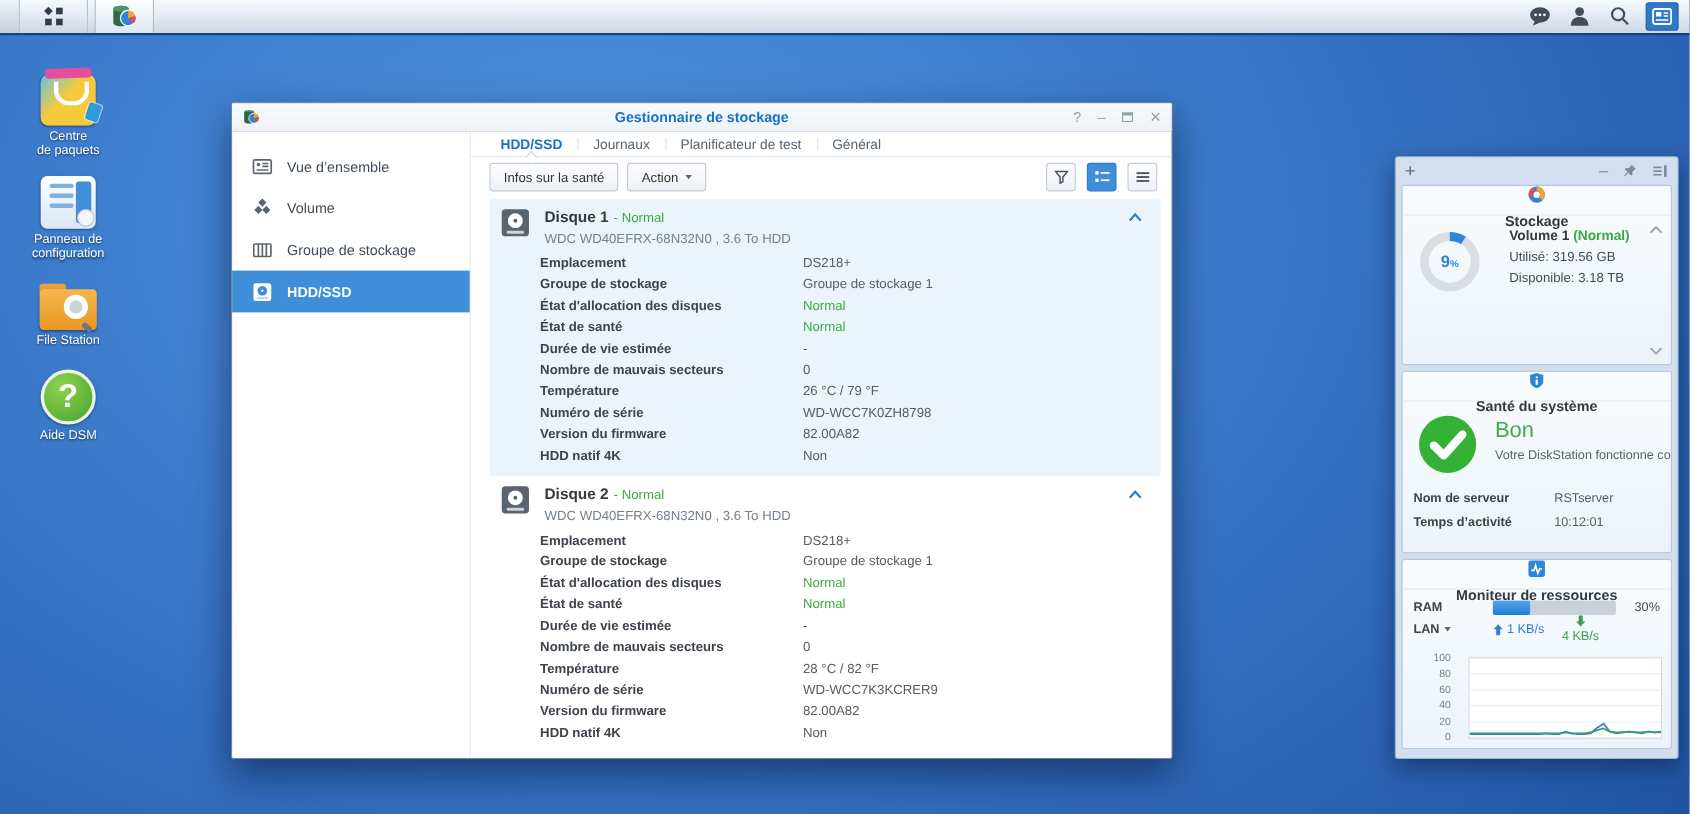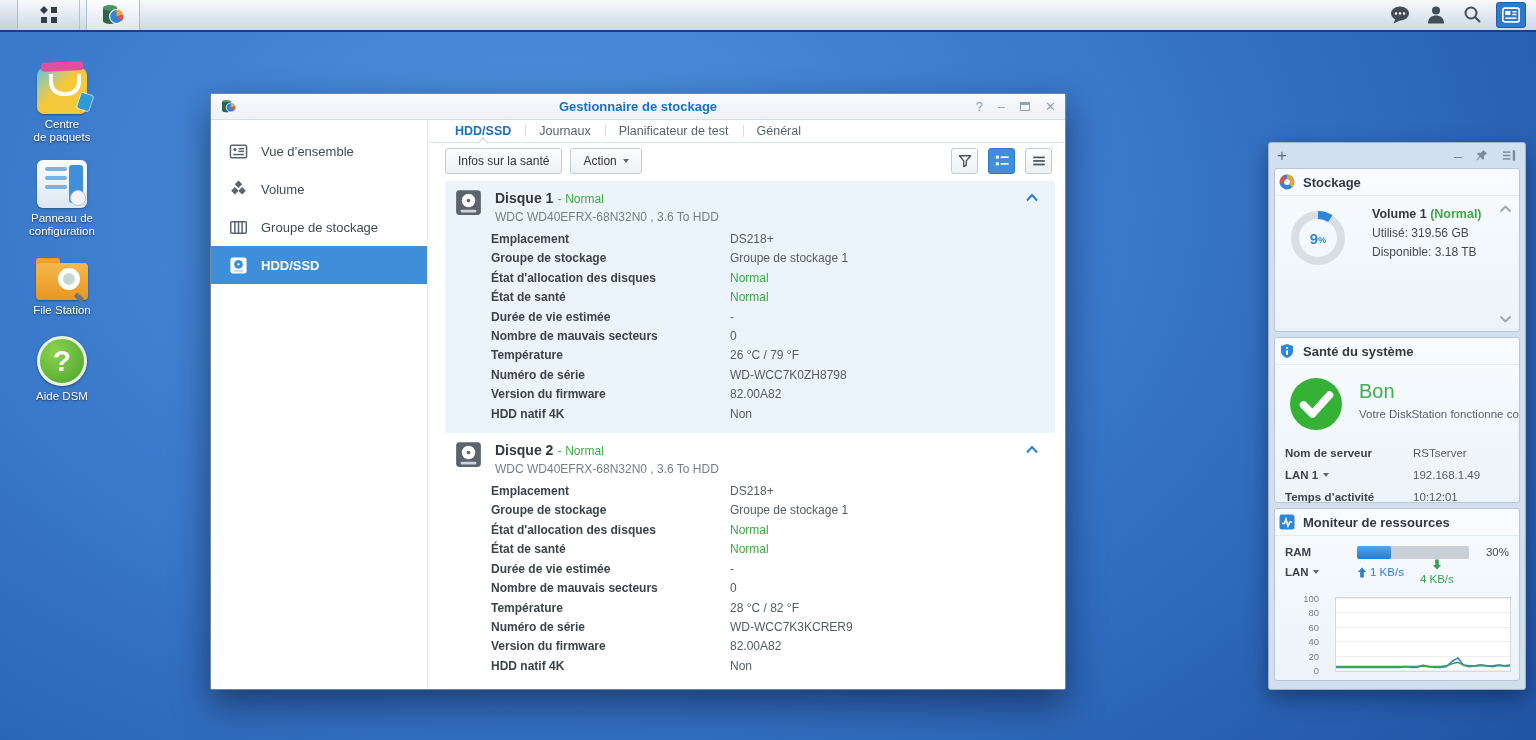--- a/index.html
+++ b/index.html
@@ -80,21 +80,21 @@
   .dvalue.green{color:#3fa844;}
 
   
   .wpanel{position:absolute;left:1268px;top:142px;width:258px;height:548px;background:rgba(215,227,240,.97);
     border:1px solid #9db2c9;border-radius:3px;box-shadow:0 8px 22px rgba(0,10,30,.4);display:flex;flex-direction:column;}
   .wp-head{height:25px;display:flex;align-items:center;padding:0 8px;flex:0 0 auto;}
   .wp-head .sp{margin-left:auto;display:flex;gap:12px;align-items:center;}
   .wp-plus{font-size:17px;color:#5f6b79;cursor:pointer;line-height:1;}
   .wp-min{font-size:15px;color:#7e8a96;cursor:pointer;line-height:1;}
   .card{margin:0 5px 5px 5px;background:linear-gradient(#f9fcfe,#ecf3fa);border:1px solid #b7c8da;border-radius:3px;position:relative;}
-  .card-head{height:27px;display:flex;align-items:center;gap:8px;padding:0 4px;font-size:13px;font-weight:bold;color:#33393f;border-bottom:1px solid #e2eaf2;}
+  .card-head{height:27px;display:flex;align-items:center;gap:8px;padding:0 4px;font-size:13px;font-weight:bold;color:#33393f;border-bottom:1px solid #e2eaf2;flex-direction:column;}
   .c-storage{height:164px;}
   .c-health{height:166px;}
   .c-resource{height:173px;}
   .donut-wrap{position:absolute;left:14px;top:40px;width:58px;height:58px;}
   .donut-label{position:absolute;inset:0;display:flex;align-items:center;justify-content:center;color:#2e86d8;font-size:15px;font-weight:bold;}
   .donut-label small{font-size:9px;font-weight:bold;margin-top:4px;}
   .vol-text{position:absolute;left:80px;top:38px;font-size:12px;color:#444b52;margin-left:17px;}
   .vol-line1{font-size:12.5px;font-weight:bold;color:#33393f;margin-bottom:6px;}
   .vol-line1 .ok{color:#3fa844;}
   .vol-text div{margin-bottom:5px;}
@@ -572,27 +572,20 @@
       </svg>
     </div>
     <div class="hc-bon">Bon</div>
     <div class="hc-sub">Votre DiskStation fonctionne co...</div>
     <div class="hc-rows">
       <div class="hrow">
         <span class="hl">Nom de serveur</span>
         <span class="hv">RSTserver</span>
       </div>
       <div class="hrow">
-        <span class="hl">
-            <span>LAN 1</span>
-          <span class="tri-down"></span>
-          </span>
-        <span class="hv">192.168.1.49</span>
-      </div>
-      <div class="hrow">
         <span class="hl">Temps d’activité</span>
         <span class="hv">10:12:01</span>
       </div>
     </div>
   </div>
 
   <div class="card c-resource">
     <div class="card-head">
       <span>
         <svg width="16" height="16" viewBox="0 0 16 16">

